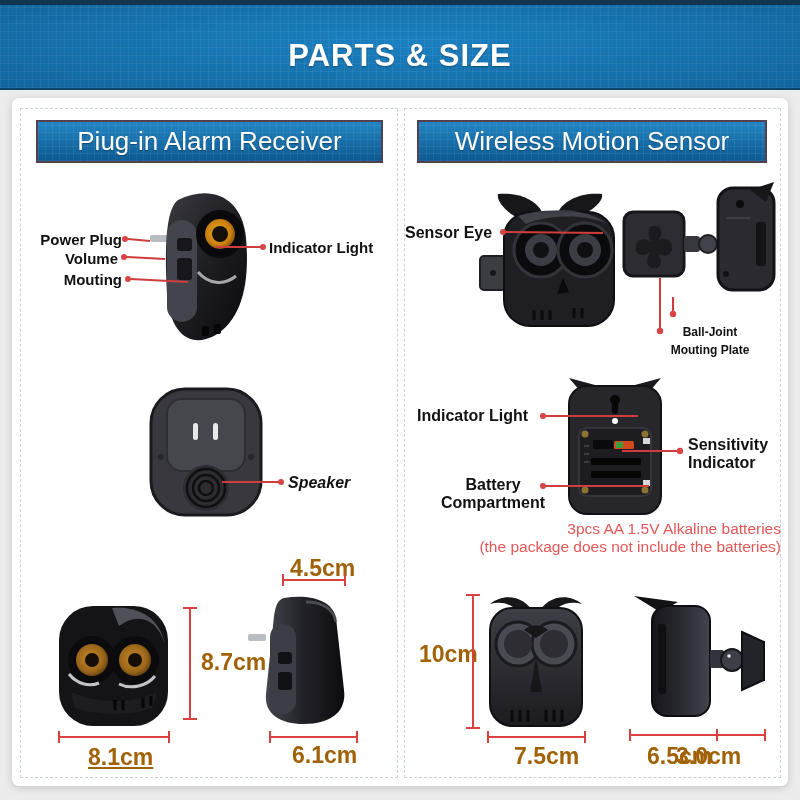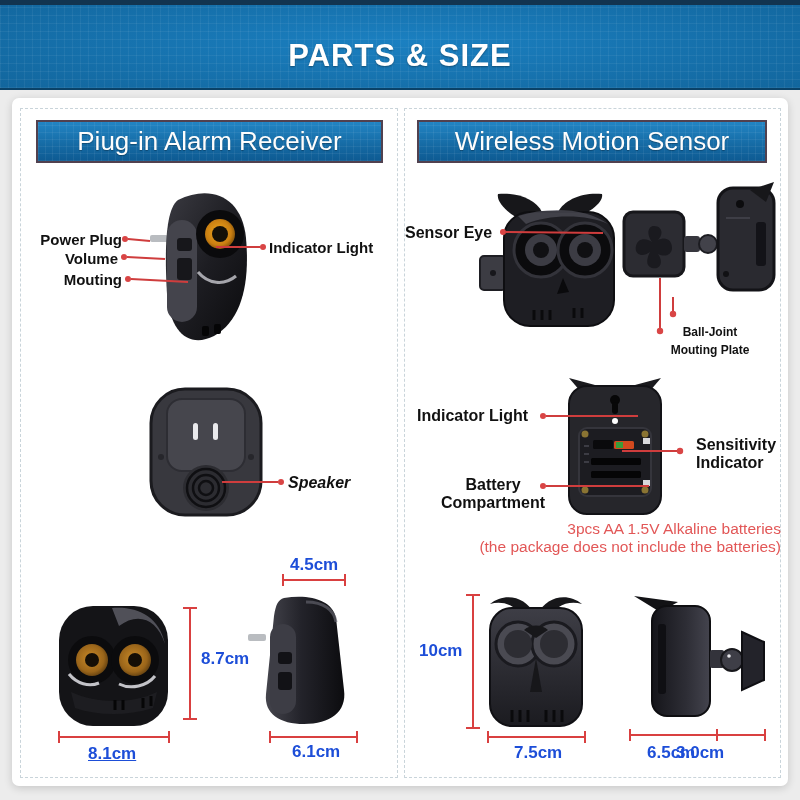--- a/index.html
+++ b/index.html
@@ -42,21 +42,21 @@
       linear-gradient(180deg, #2285c4 0%, #166ca6 55%, #0d5a92 100%);
     color:#fdfdfd; font-size:26px;
     display:flex; align-items:center; justify-content:center;
     text-shadow:0 1px 1px rgba(0,0,0,.3);
   }
   .header-left  { left:36px;  width:347px; }
   .header-right { left:417px; width:350px; }
 
   
   .lbl { position:absolute; color:#111111; font-weight:bold; font-size:15px; line-height:18px; white-space:nowrap; }
-  .dim { position:absolute; color:#1d4ed8; font-weight:bold; font-size:17px; white-space:nowrap; }
+  .dim { position:absolute; color:#a16207; font-weight:bold; font-size:23px; white-space:nowrap; }
   .note { position:absolute; color:#e25757; font-size:15.5px; line-height:18px; text-align:right; white-space:nowrap; }
 
   .illus { position:absolute; }
   svg { display:block; }
 
   
   #annotations { position:absolute; left:0; top:0; width:800px; height:800px; pointer-events:none; }
 </style>
 </head>
 <body>
@@ -297,21 +297,21 @@
   <div class="dim" style="left:201px; top:649px;">8.7cm</div>
   <div class="dim" style="left:88px; top:744px;text-decoration:underline;">8.1cm</div>
   <div class="dim" style="left:292px; top:742px;">6.1cm</div>
 
   <div class="lbl" style="left:405px; top:224px; font-size:16px;">Sensor Eye</div>
   <div class="lbl" style="left:655px; top:323px; width:110px; text-align:center; font-size:12px;">
     <div>Ball-Joint</div>
     <div>Mouting Plate</div>
   </div>
   <div class="lbl" style="left:417px; top:407px; font-size:16px;">Indicator Light</div>
-  <div class="lbl" style="left:688px; top:436px; font-size:16px;margin-left:8px;">
+  <div class="lbl" style="left:688px; top:436px; font-size:16px;">
     <div>Sensitivity</div>
     <div>Indicator</div>
   </div>
   <div class="lbl" style="left:438px; top:476px; width:110px; text-align:center; font-size:16px;">
     <div>Battery</div>
     <div>Compartment</div>
   </div>
 
   <div class="note" style="left:404px; top:520px; width:377px;">
     <div>3pcs AA 1.5V Alkaline batteries</div>

